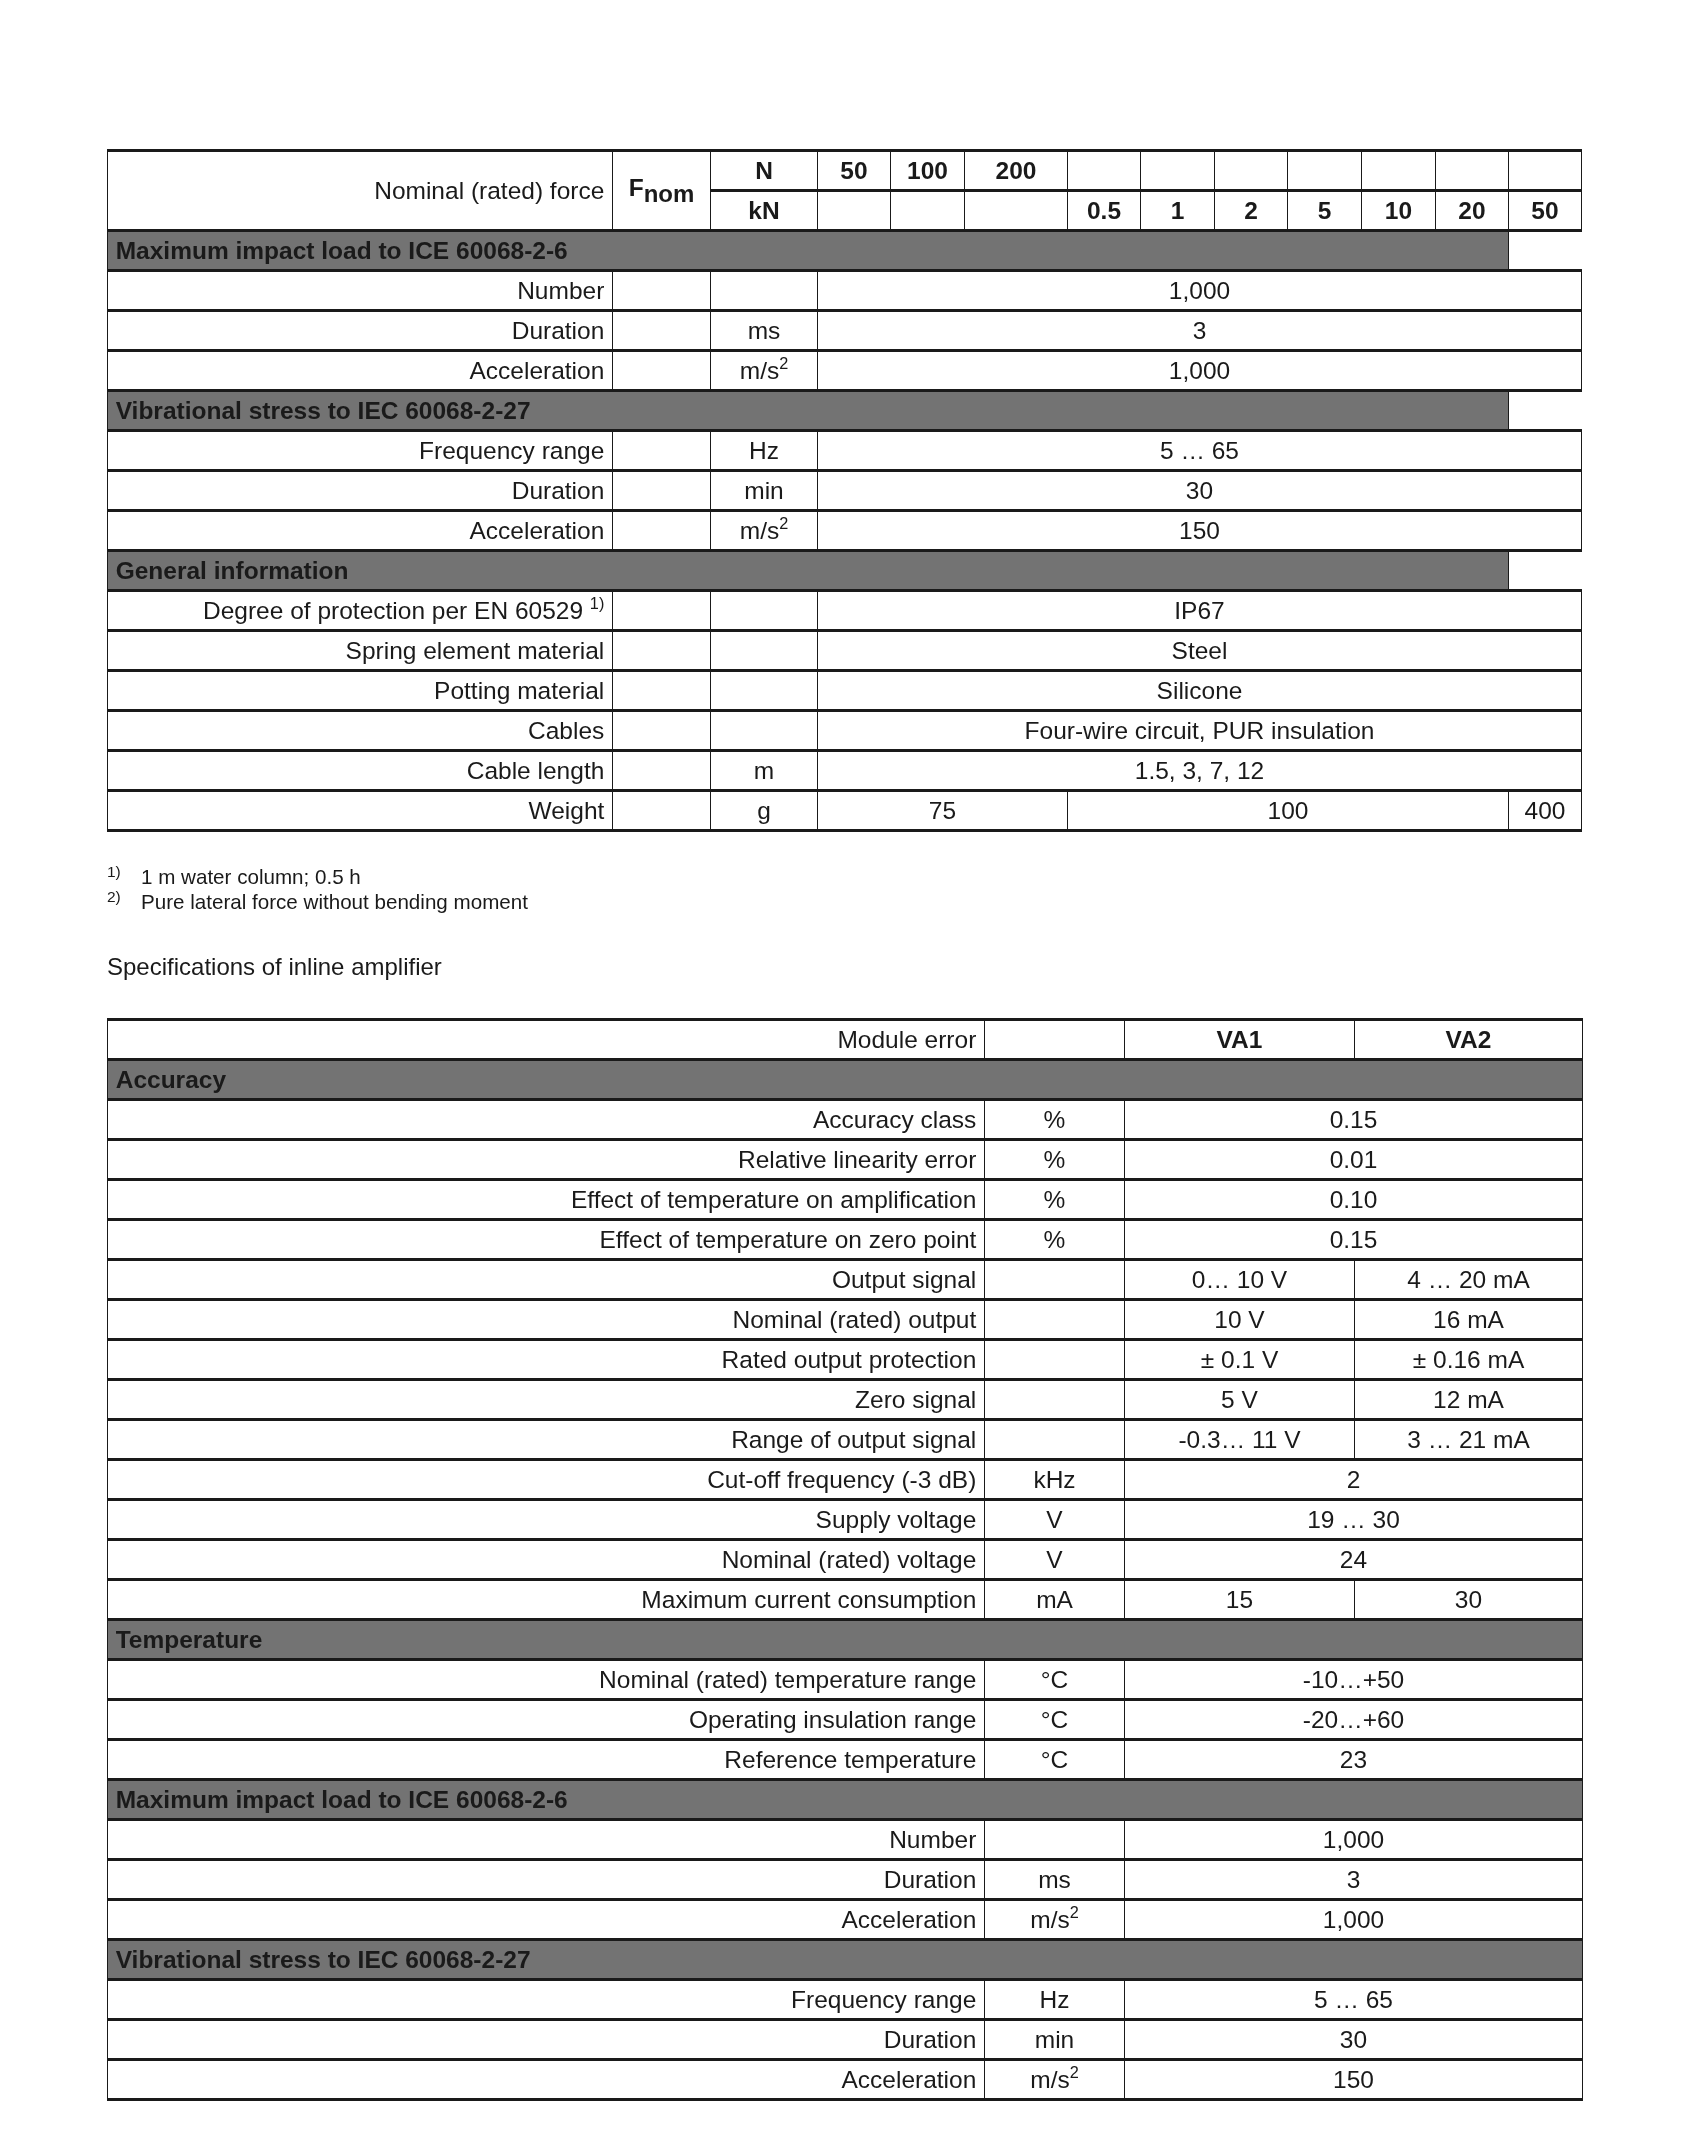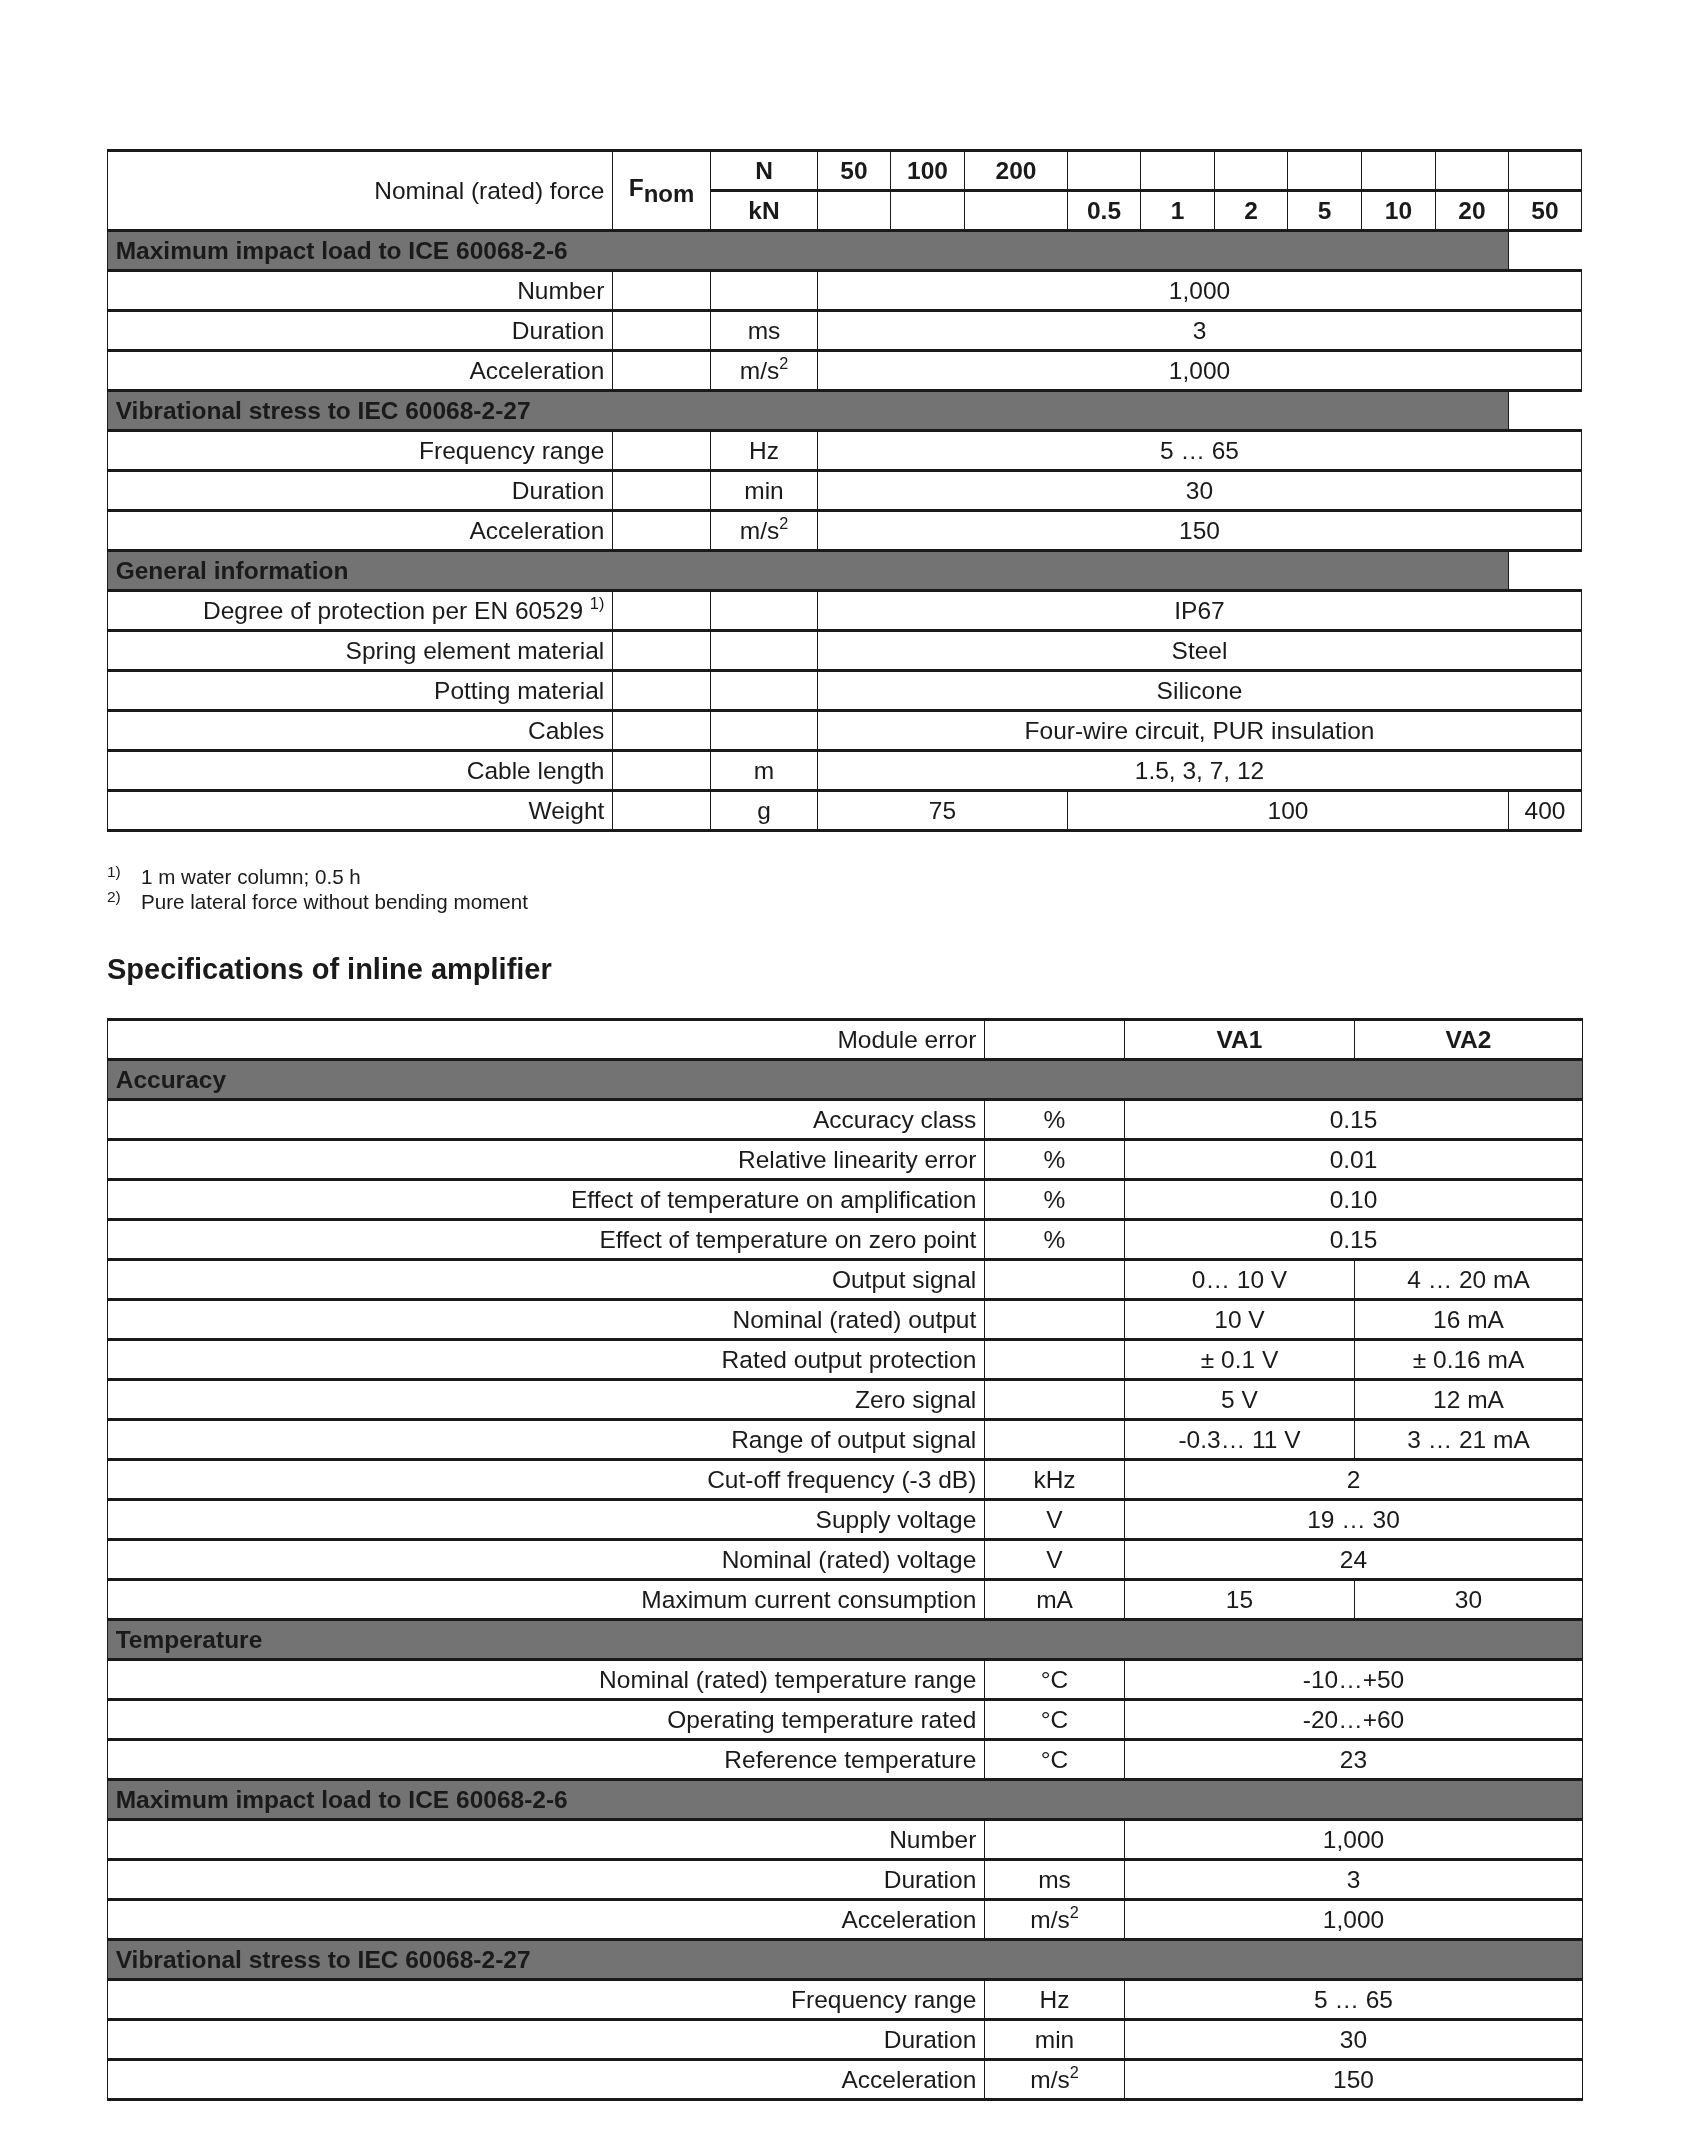--- a/index.html
+++ b/index.html
@@ -12,21 +12,21 @@
   td.hb { font-weight:bold; text-align:center; }
   tr { border-bottom:3px solid #1a1a1a; }
   tr td { border-bottom-width:3px; border-top-width:3px; }
   td.thin-b { border-bottom-width:1.3px; }
   sup { font-size:16.3px; vertical-align:top; position:relative; top:-2.6px; }
   sub { font-size:24px; }
   #t1 { left:107px; top:149px; width:1475px; }
   #t2 { left:107px; top:1018px; width:1475px; }
   .fn { position:absolute; left:107px; font-size:20.6px; }
   .fn .m { display:inline-block; width:34px; font-size:15.5px; vertical-align:top; position:relative; top:-1.7px; }
-  #title { position:absolute; left:107px; top:953px; font-size:29px; font-weight:bold; margin:0; }
+  #title { position:absolute; left:107px; top:953px; font-size:24px; font-weight:normal; margin:0; }
 </style>
 </head>
 <body>
 
 <table id="t1">
   <colgroup>
     <col style="width:505px">
       <col style="width:98px">
       <col style="width:107px">
     <col style="width:73px">
@@ -253,21 +253,21 @@
       </tr>
       <tr>
         <td class="sec" colspan="4">Temperature</td>
       </tr>
       <tr>
         <td class="lbl">Nominal (rated) temperature range</td>
         <td class="c"><span>°C</span></td>
         <td class="c" colspan="2">-10…+50</td>
       </tr>
       <tr>
-        <td class="lbl">Operating temperature rated</td>
+        <td class="lbl">Operating insulation range</td>
         <td class="c"><span>°C</span></td>
         <td class="c" colspan="2">-20…+60</td>
       </tr>
       <tr>
         <td class="lbl">Reference temperature</td>
         <td class="c"><span>°C</span></td>
         <td class="c" colspan="2">23</td>
       </tr>
       <tr>
         <td class="sec" colspan="4">Maximum impact load to ICE 60068-2-6</td>

